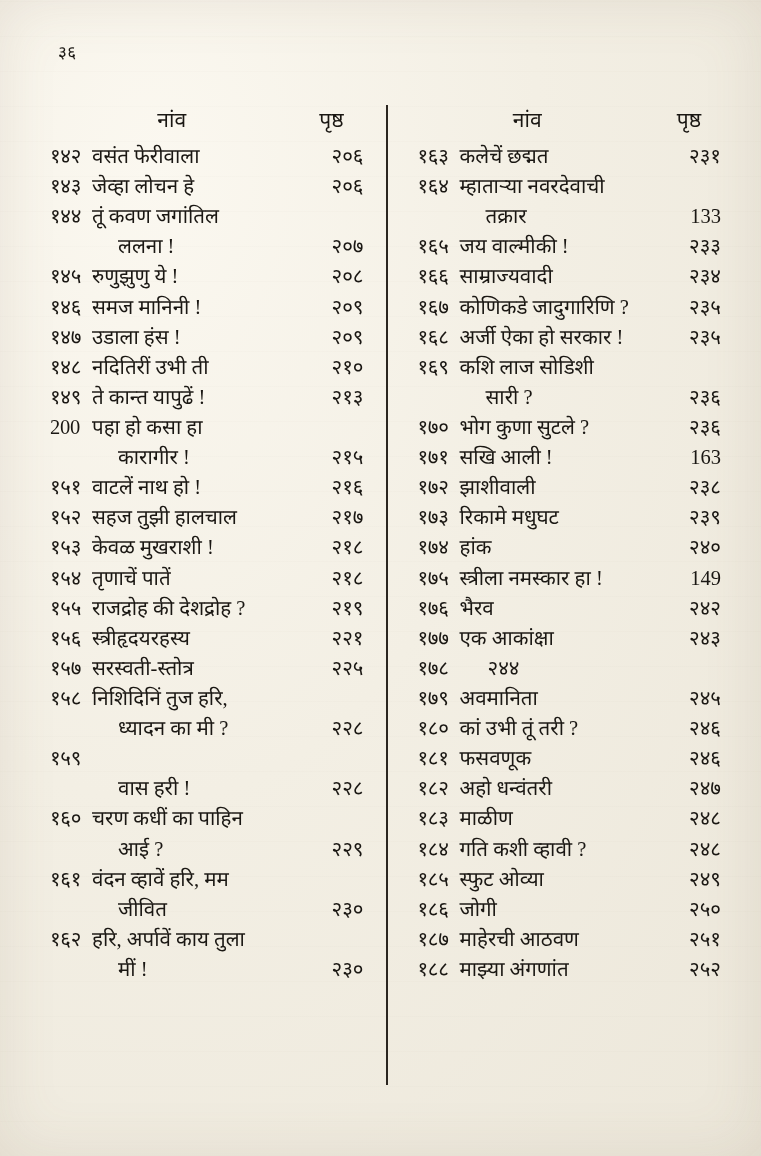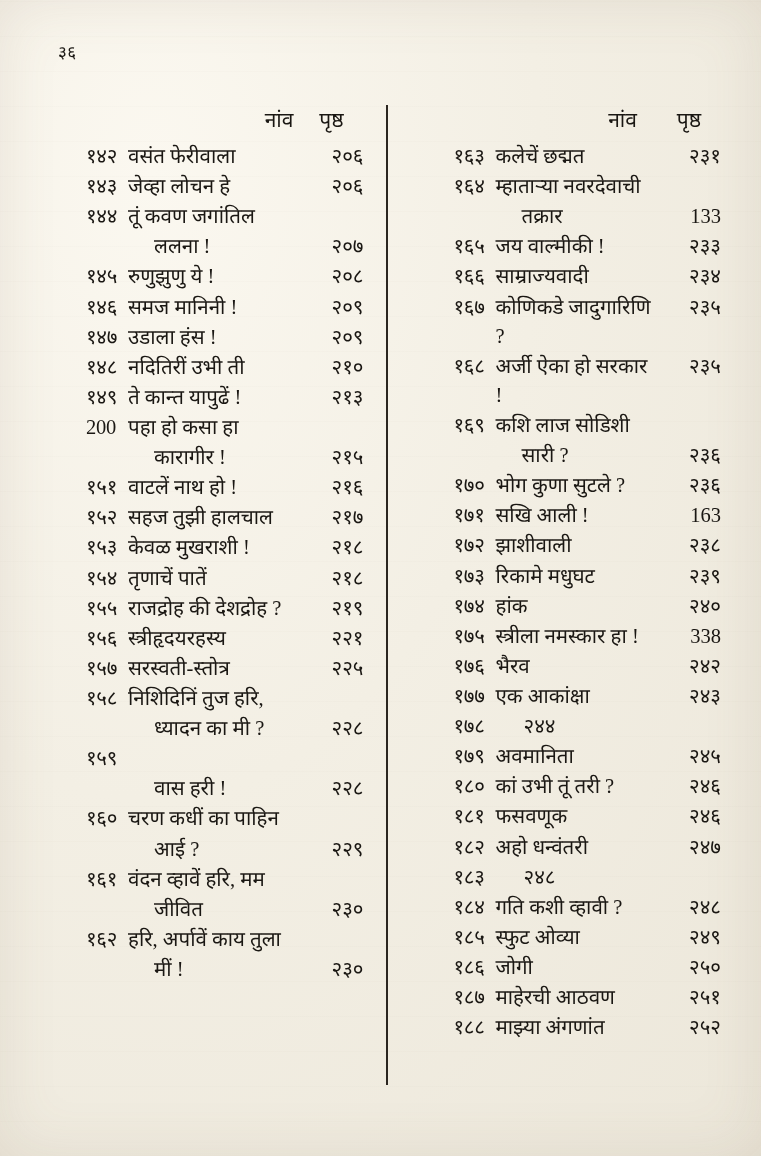--- a/index.html
+++ b/index.html
@@ -48,37 +48,36 @@
     border-left: 2px solid #2b2620;
     min-height: 980px;
   }
   .col-head {
     display: flex;
     font-size: 21px;
     margin-bottom: 9px;
   }
   .col-head .h-name {
     flex: 1;
-    text-align: right;
+    text-align: center;
     padding-right: 6px;
   }
   .col-head .h-page {
     width: 64px;
     text-align: center;
   }
   .col-right .col-head .h-name {
     padding-right: 20px;
   }
   .entry {
     display: flex;
     align-items: flex-start;
     font-size: 20.5px;
     line-height: 1.42;
     margin-bottom: 1px;
-    margin-left: 36px;
   }
   .entry .num {
     width: 42px;
     flex: 0 0 42px;
     text-align: left;
     letter-spacing: -0.3px;
   }
   .entry .title {
     flex: 1;
     padding-right: 6px;
@@ -339,21 +338,21 @@
             <div class="pg">२३९</div>
           </div>
           <div class="entry">
             <div class="num">१७४</div>
             <div class="title">हांक</div>
             <div class="pg">२४०</div>
           </div>
           <div class="entry">
             <div class="num">१७५</div>
             <div class="title">स्त्रीला नमस्कार हा !</div>
-            <div class="pg">338</div>
+            <div class="pg">149</div>
           </div>
           <div class="entry">
             <div class="num">१७६</div>
             <div class="title">भैरव</div>
             <div class="pg">२४२</div>
           </div>
           <div class="entry">
             <div class="num">१७७</div>
             <div class="title">एक आकांक्षा</div>
             <div class="pg">२४३</div>
@@ -377,20 +376,21 @@
             <div class="title">फसवणूक</div>
             <div class="pg">२४६</div>
           </div>
           <div class="entry">
             <div class="num">१८२</div>
             <div class="title">अहो धन्वंतरी</div>
             <div class="pg">२४७</div>
           </div>
           <div class="entry">
             <div class="num">१८३</div>
+            <div class="title">माळीण</div>
             <div class="pg">२४८</div>
           </div>
           <div class="entry">
             <div class="num">१८४</div>
             <div class="title">गति कशी व्हावी ?</div>
             <div class="pg">२४८</div>
           </div>
           <div class="entry">
             <div class="num">१८५</div>
             <div class="title">स्फुट ओव्या</div>

